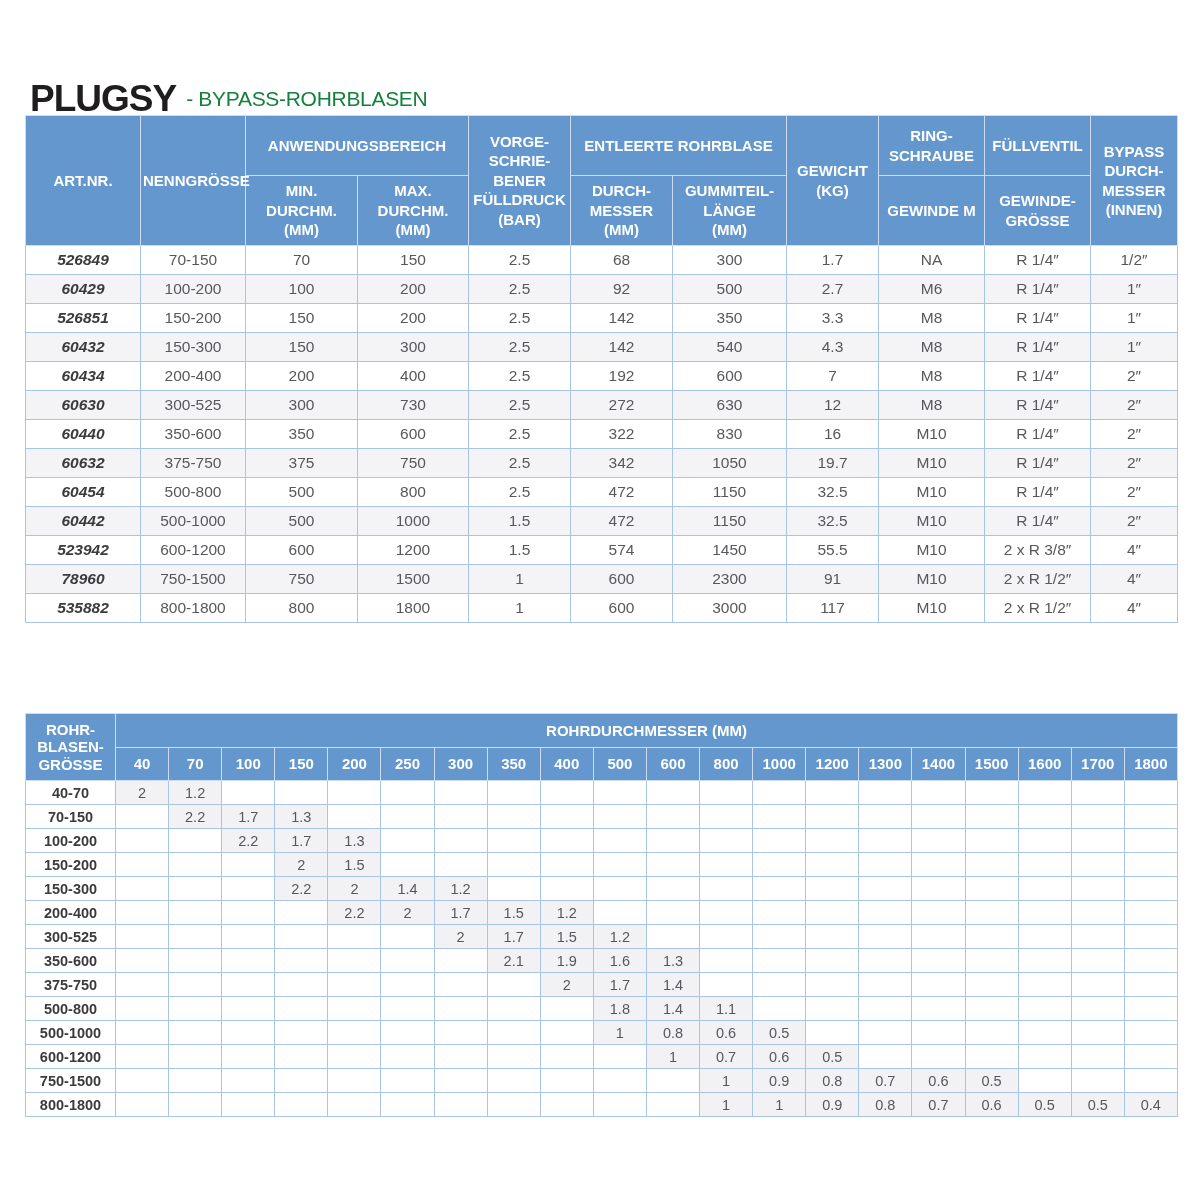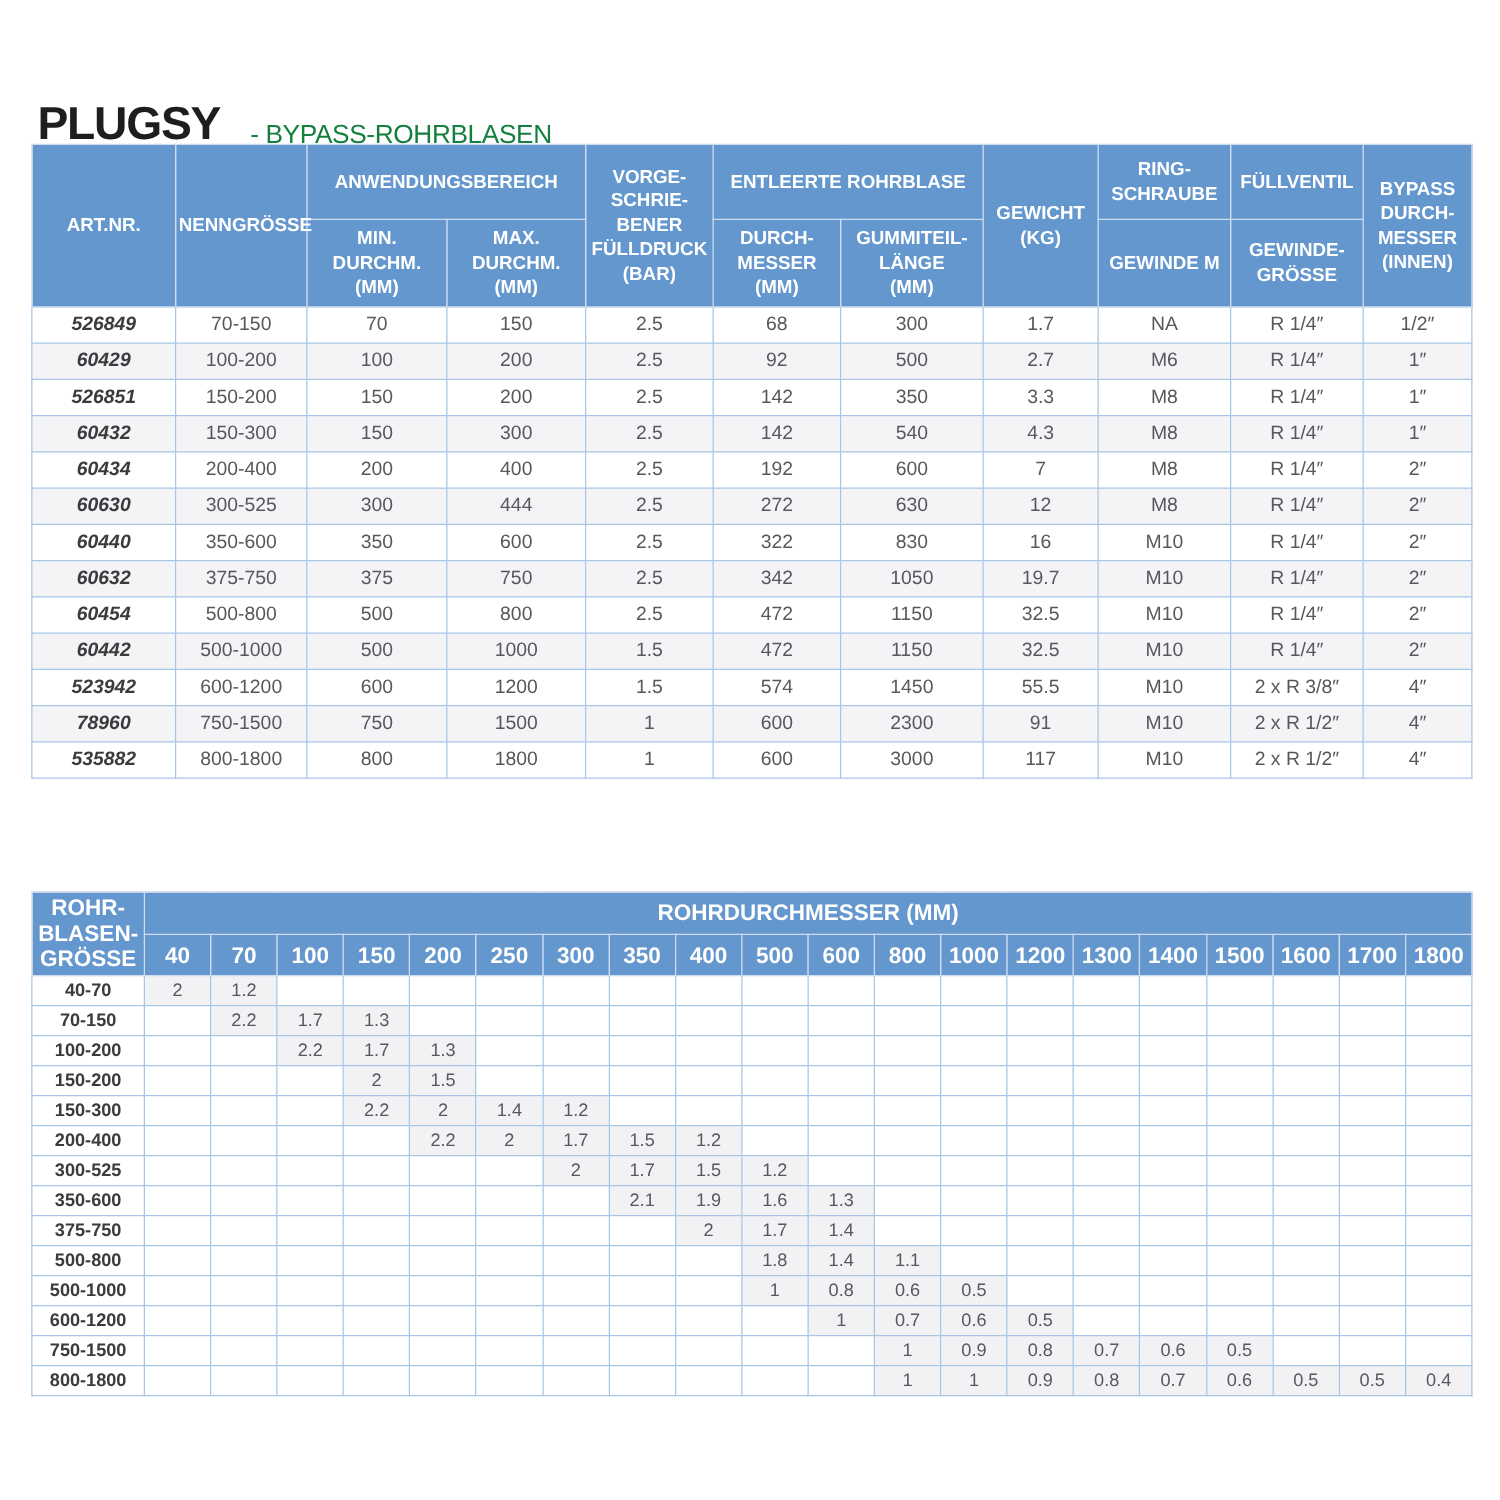--- a/index.html
+++ b/index.html
@@ -8,21 +8,21 @@
     --stripe:#f4f4f7;
     --cell-text:#57585b;
     --bold-text:#3b3b3e;
     --title-text:#1f1d1e;
     --head-divider:#cddcf0;
   }
   html,body{margin:0;padding:0;background:#ffffff;}
   body{width:1200px;height:1200px;font-family:"Liberation Sans", sans-serif;}
   .page{position:relative;width:1200px;height:1200px;overflow:hidden;background:#fff;}
 
-  .title-row{position:absolute;display:flex;align-items:flex-end;gap:24px;white-space:nowrap;}
+  .title-row{position:absolute;display:flex;align-items:center;gap:10px;white-space:nowrap;}
   .title-row .big{font-size:37px;font-weight:bold;color:var(--title-text);letter-spacing:-1px;}
   .title-row .small{font-size:21px;font-weight:500;color:#15803d;letter-spacing:-0.3px;}
   #t1-title{left:30px;top:78px;}
   #t2-title{left:30px;top:663px;}
 
   table{border-collapse:collapse;table-layout:fixed;}
   #spec-table{position:absolute;left:25px;top:115px;width:1152px;}
   #spec-table th{
     background:var(--header-blue);color:#fff;font-weight:bold;font-size:15px;
     line-height:1.3;text-align:center;vertical-align:middle;
@@ -33,21 +33,21 @@
   #spec-table td{
     border:1px solid var(--border-blue);color:var(--cell-text);
     font-size:15.5px;text-align:center;vertical-align:middle;height:28px;padding:0 2px;
     background:#fff;
   }
   #spec-table td.artnr{font-weight:bold;color:var(--bold-text);font-style:italic;}
   #spec-table tr.stripe td{background:var(--stripe);}
 
   #pressure-table{position:absolute;left:25px;top:713px;width:1152px;}
   #pressure-table th{
-    background:var(--header-blue);color:#fff;font-weight:bold;font-size:18px;
+    background:var(--header-blue);color:#fff;font-weight:bold;font-size:15px;
     line-height:1.15;text-align:center;vertical-align:middle;
     border:1px solid var(--head-divider);white-space:pre-line;padding:2px 1px;margin-top:12px;
   }
   #pressure-table thead tr.group-row{height:34px;}
   #pressure-table thead tr.cols-row{height:33px;}
   #pressure-table thead th.group-label{text-align:center;}
   #pressure-table td{
     border:1px solid var(--border-blue);color:var(--cell-text);
     font-size:14.5px;text-align:center;vertical-align:middle;height:23px;padding:0 1px;
     background:#fff;
@@ -181,21 +181,21 @@
           <td>600</td>
           <td>7</td>
           <td>M8</td>
           <td>R 1/4″</td>
           <td>2″</td>
         </tr>
         <tr class="stripe">
           <td class="artnr">60630</td>
           <td>300-525</td>
           <td>300</td>
-          <td>444</td>
+          <td>730</td>
           <td>2.5</td>
           <td>272</td>
           <td>630</td>
           <td>12</td>
           <td>M8</td>
           <td>R 1/4″</td>
           <td>2″</td>
         </tr>
         <tr>
           <td class="artnr">60440</td>

